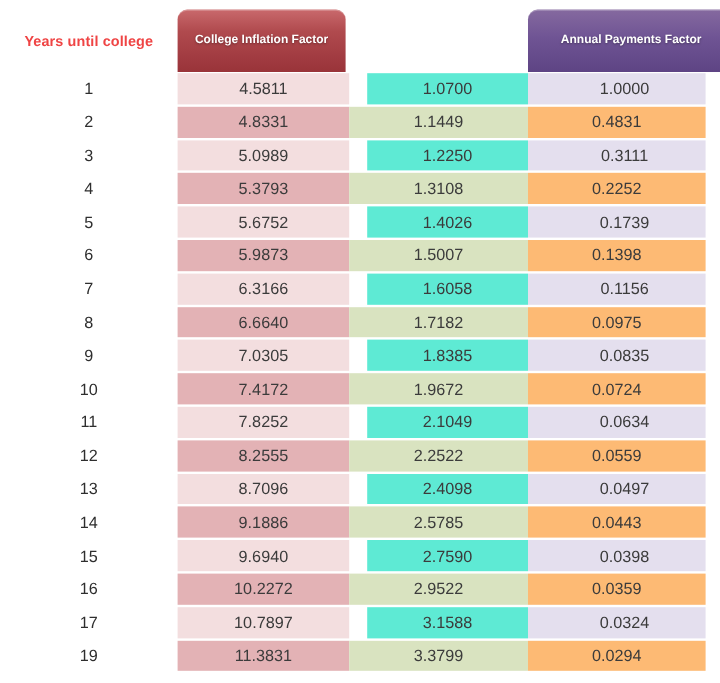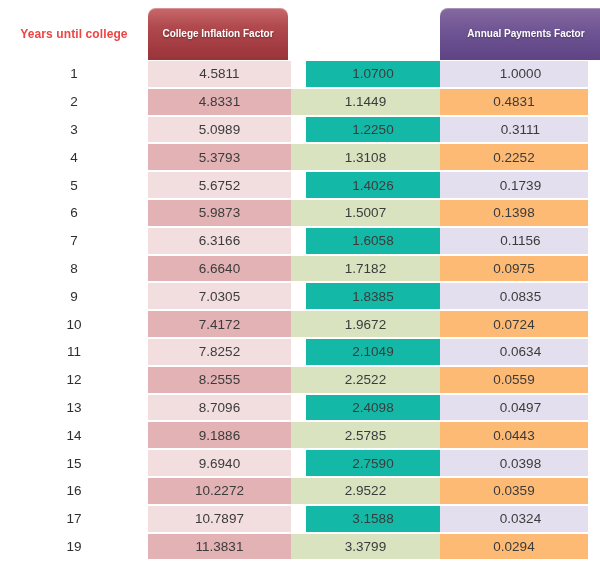--- a/index.html
+++ b/index.html
@@ -71,21 +71,21 @@
   .cell {
     display: flex;
     align-items: center;
     justify-content: center;
     font-size: 13.5px;
     color: #3b3b3b;
   }
   .cell.years { background: #ffffff; color: #2e2e2e; }
   .cell.red.light    { background: #f3dedf; }
   .cell.red.dark     { background: #e3b2b5; }
-  .cell.green.light  { background: #14b8a6; margin-left: 15px; }
+  .cell.green.light  { background: #5eead4; margin-left: 15px; }
   .cell.green.dark   { background: #d9e3c0; }
   .cell.purple.light { background: #e4dfee; padding-left: 13px; }
   .cell.purple.dark  { background: #fdba74; }
 </style>
 </head>
 <body>
 
 <div class="stage">
 
   <div class="years-label">Years until college</div>

